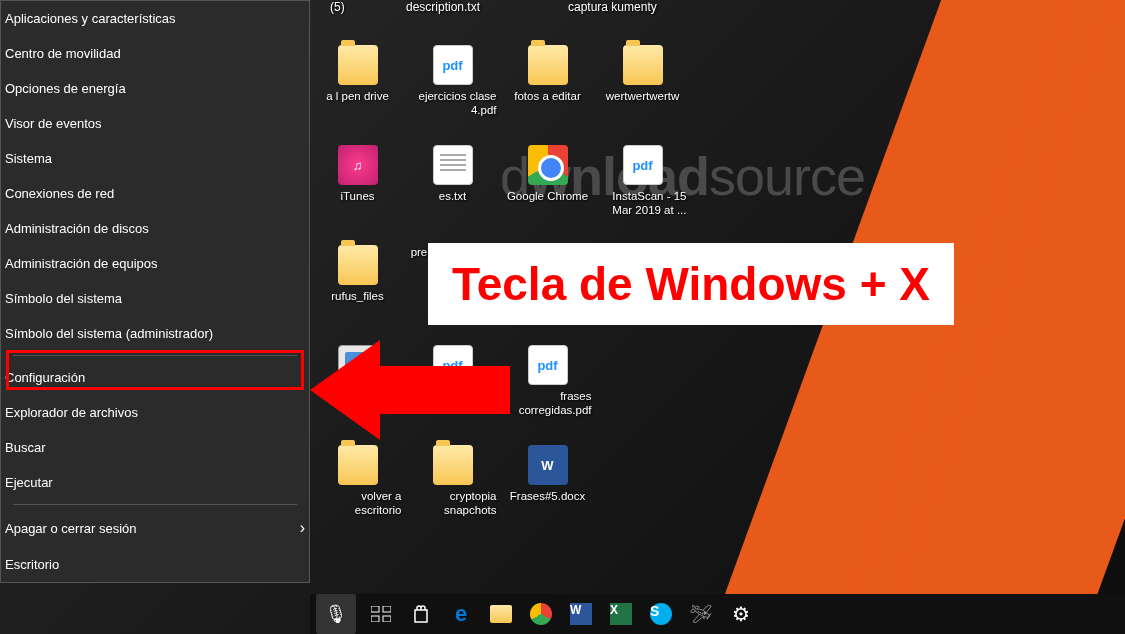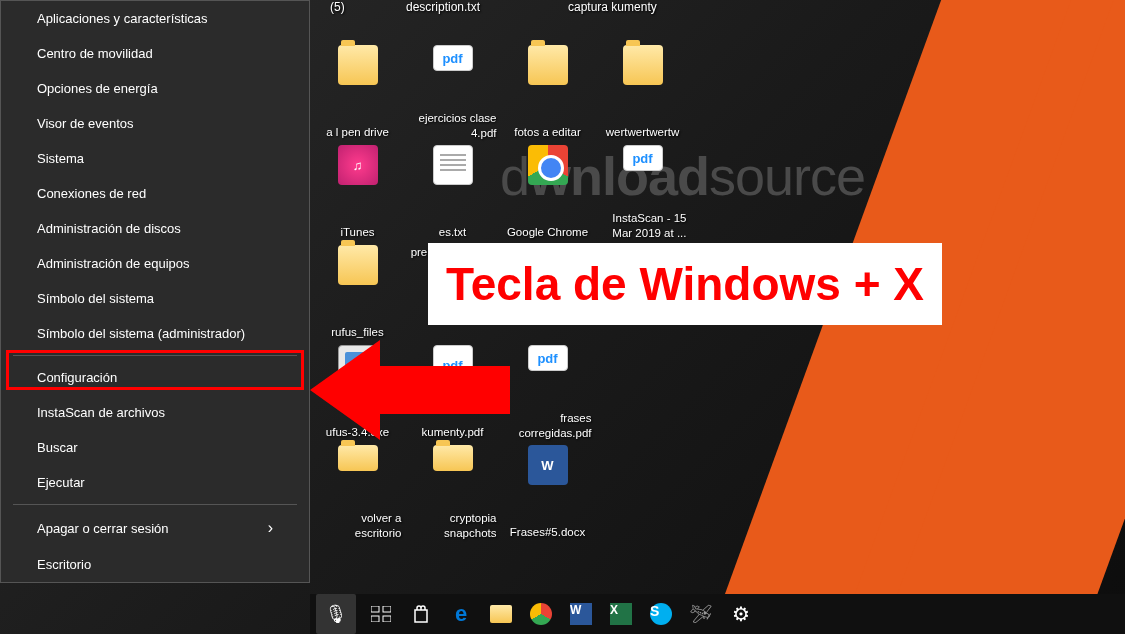--- a/index.html
+++ b/index.html
@@ -10,45 +10,45 @@
 .stripe1 { position: absolute; top: -100px; right: -50px; width: 350px; height: 900px; background: #e85a1a; transform: rotate(20deg); }
 .stripe2 { position: absolute; top: -100px; right: 140px; width: 40px; height: 900px; background: #e85a1a; transform: rotate(20deg); }
 
 .watermark { position: absolute; top: 145px; left: 500px; color: #4a4a4a; font-size: 54px; font-weight: 300; letter-spacing: -1px; }
 .watermark .bold { font-weight: 600; }
 .top-label { position: absolute; top: 0; color: #fff; font-size: 12px; text-shadow: 1px 1px 2px #000; }
 
 
 .desktop-icons { position: absolute; top: 40px; left: 310px; }
 .icon-grid { display: grid; grid-template-columns: repeat(4, 95px); grid-auto-rows: 100px; gap: 0; }
-.desktop-icon { display: flex; flex-direction: column; align-items: center; cursor: pointer; padding-top: 5px; gap: 36px; }
+.desktop-icon { display: flex; flex-direction: column; align-items: center; cursor: pointer; padding-top: 5px; }
 .desktop-icon .ico { width: 40px; height: 40px; display: flex; align-items: center; justify-content: center; font-size: 13px; border-radius: 4px; margin-bottom: 4px; }
 .desktop-icon .label { color: #fff; font-size: 11.5px; text-align: right; text-shadow: 1px 1px 2px #000; line-height: 1.25; max-width: 88px; }
 
 .ico-folder { background: linear-gradient(#ffe9a8, #f7c654); position: relative; }
 .ico-folder::before { content: ""; position: absolute; top: -5px; left: 3px; width: 14px; height: 6px; background: #f7c654; border-radius: 2px 2px 0 0; }
 .ico-txt { background: #fff; border: 1px solid #ccc; position: relative; }
 .ico-txt::before { content: ""; position: absolute; top: 8px; left: 6px; right: 6px; height: 2px; background: #aaa; box-shadow: 0 5px 0 #aaa, 0 10px 0 #aaa, 0 15px 0 #aaa; }
 .ico-itunes { background: radial-gradient(circle, #ff3b8d, #c02170); border-radius: 20%; color: #fff; font-size: 20px; }
 .ico-chrome { background: conic-gradient(#ea4335 0 120deg, #34a853 120deg 240deg, #fbbc05 240deg 360deg); border-radius: 50%; position: relative; }
 .ico-chrome::after { content: ""; position: absolute; top: 10px; left: 10px; width: 20px; height: 20px; background: #4285f4; border: 3px solid #fff; border-radius: 50%; }
 .ico-word { background: #2b579a; color: #fff; font-weight: bold; font-size: 16px; }
 .ico-exe { background: #e8e8e8; border: 1px solid #999; position: relative; }
 .ico-exe::after { content: ""; position: absolute; top: 6px; left: 6px; right: 6px; bottom: 6px; background: #4a90d9; border-radius: 2px; }
 .ico-pdf2 { background: #fff; border: 1px solid #ccc; color: #1e90ff; font-weight: bold; font-size: 10px; }
 
 
 .winx-menu { position: absolute; top: 0; left: 0; width: 310px; background: #2b2b2b; color: #fff; font-size: 13px; z-index: 100; border: 1px solid #555; }
-.winx-item { padding: 10px 36px; cursor: pointer; display: flex; justify-content: space-between; align-items: center; text-align: center; }
+.winx-item { padding: 10px 4px; cursor: pointer; display: flex; justify-content: space-between; align-items: center; text-align: center; }
 .winx-sep { height: 1px; background: #555; margin: 4px 12px; }
 .winx-highlight { position: absolute; top: 350px; left: 6px; width: 298px; height: 40px; border: 3px solid #f00; pointer-events: none; z-index: 101; }
 .chevron { font-size: 16px; }
 
 
-.annotation-box { position: absolute; top: 243px; left: 428px; background: #fff; padding: 14px 18px; z-index: 50; }
+.annotation-box { position: absolute; top: 243px; left: 428px; background: #fff; padding: 14px 24px; z-index: 50; }
 .annotation-text { color: #f00; font-size: 46px; font-weight: bold; }
 .arrow { position: absolute; top: 330px; left: 300px; z-index: 49; }
 
 
 .taskbar { position: absolute; bottom: 0; left: 310px; right: 0; height: 40px; background: #101010; display: flex; align-items: center; padding: 0 6px; gap: 10px; }
 .taskbar-icon { width: 30px; height: 30px; display: flex; align-items: center; justify-content: center; cursor: pointer; border-radius: 2px; font-size: 18px; }
 .tb-search { width: 40px; height: 40px; background: #333; color: #fff; }
 .tb-edge { color: #0078d7; }
 .tb-folder { background: linear-gradient(#ffe9a8, #f7c654); width: 22px; height: 18px; border-radius: 2px; }
 .tb-chrome { background: conic-gradient(#ea4335 0 120deg, #34a853 120deg 240deg, #fbbc05 240deg 360deg); border-radius: 50%; width: 22px; height: 22px; }
@@ -177,21 +177,21 @@
       <span>Símbolo del sistema</span>
     </div>
     <div class="winx-item">
       <span>Símbolo del sistema (administrador)</span>
     </div>
     <div class="winx-sep"></div>
     <div class="winx-item">
       <span>Configuración</span>
     </div>
     <div class="winx-item">
-      <span>InstaScan de archivos</span>
+      <span>Explorador de archivos</span>
     </div>
     <div class="winx-item">
       <span>Buscar</span>
     </div>
     <div class="winx-item">
       <span>Ejecutar</span>
     </div>
     <div class="winx-sep"></div>
     <div class="winx-item">
       <span>Apagar o cerrar sesión</span>

